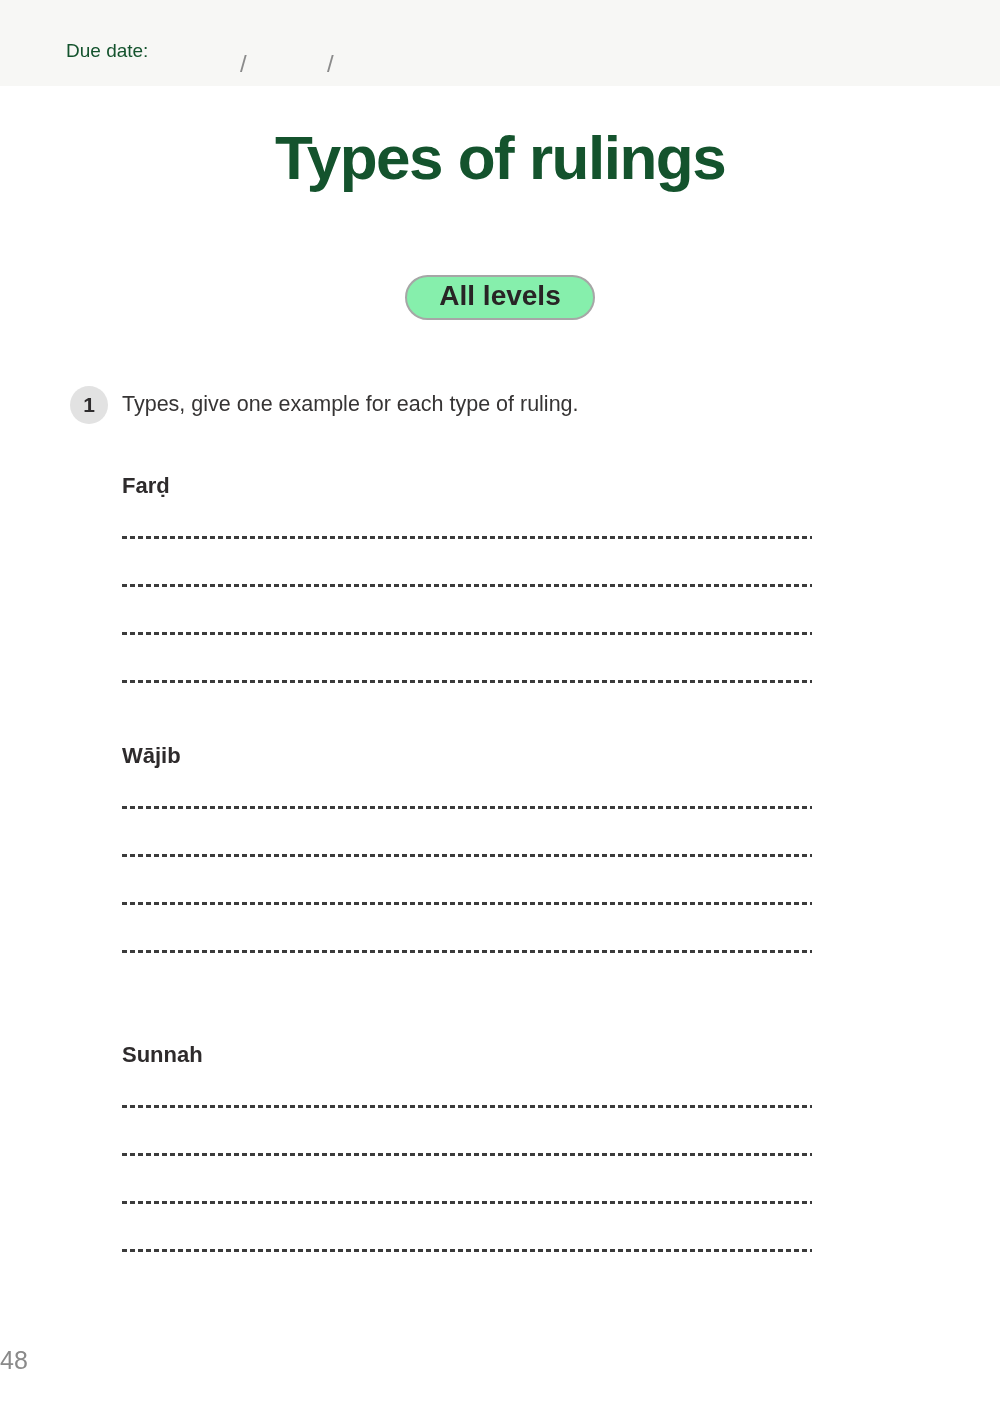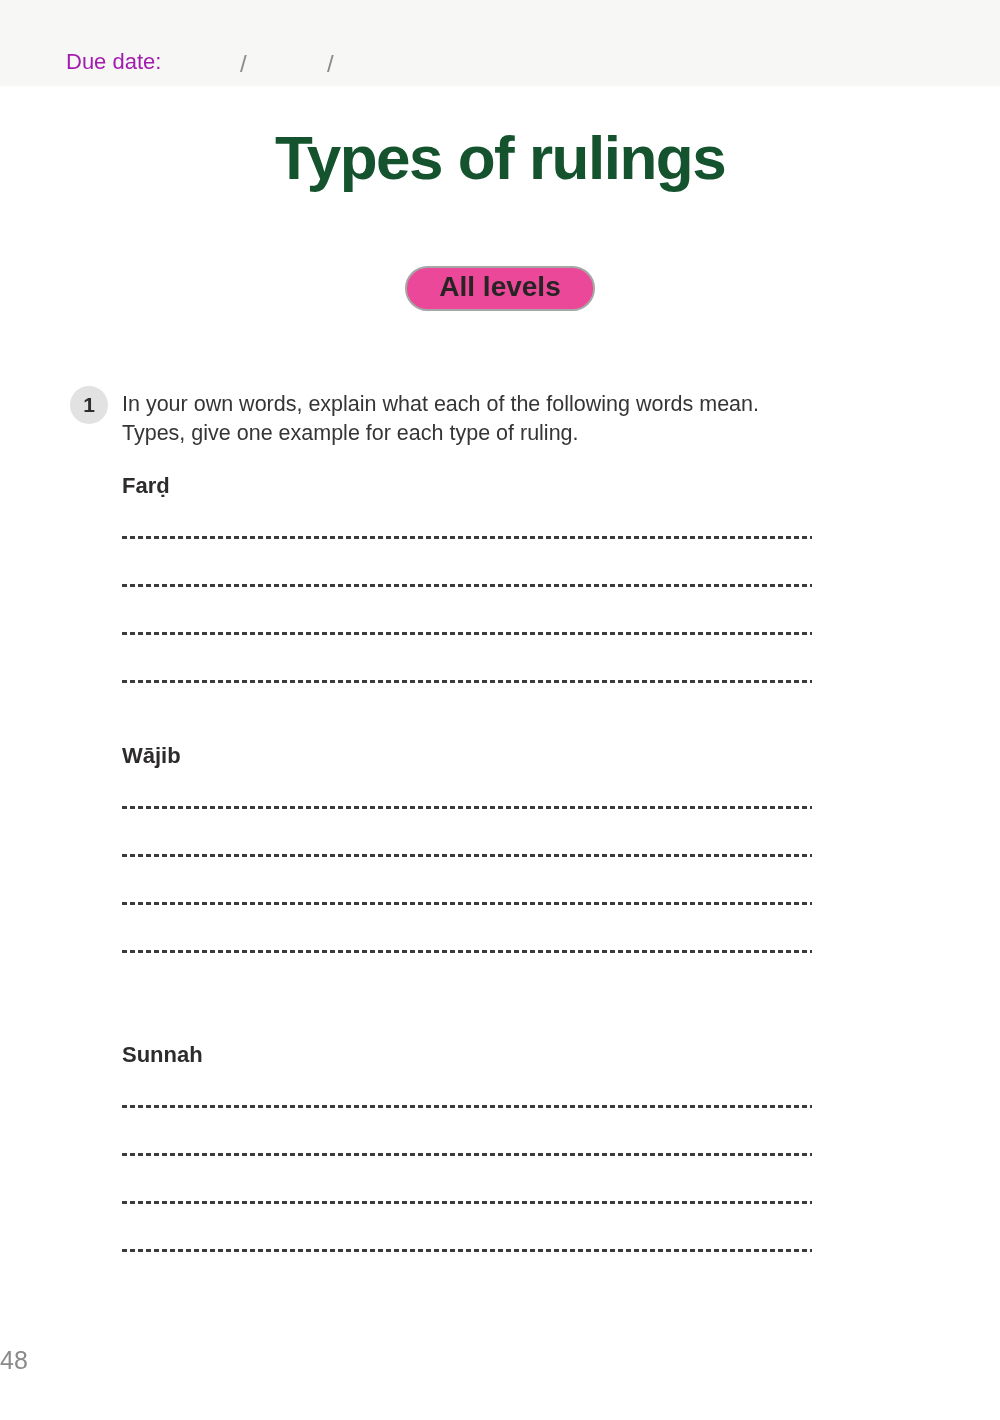--- a/index.html
+++ b/index.html
@@ -13,45 +13,46 @@
     color:#2a2627;
     overflow:hidden;
   }
   
   .due-band {
     position:absolute; top:0; left:0;
     width:100%; height:86px;
     background:#f7f7f5;
   }
   .due-label {
-    position:absolute; left:66px; top:49px;
-    font-size:22px; color:#a21caf;
+    position:absolute; left:66px; top:40px;
+    font-size:19px; color:#14532d;
   }
   .due-slash1 { position:absolute; left:240px; top:50px; font-size:24px; color:#8b8b8b; }
   .due-slash2 { position:absolute; left:327px; top:50px; font-size:24px; color:#8b8b8b; }
 
   
   .title {
     position:absolute; top:122px; left:0; width:100%;
     text-align:center;
     font-size:62px; font-weight:800;
     letter-spacing:-1.5px;
     color:#14532d;
   }
 
   
   .pill-wrap { position:absolute; top:266px; left:0; width:100%; text-align:center; }
   .pill {
     display:inline-block;
     padding:3px 32px 6px 32px;
     border:2.5px solid #a6a6a6;
     border-radius:26px;
-    background:#ec4899;
+    background:#86efac;
     font-size:28px; font-weight:700;
     color:#282425;
+    margin-top:9px;
   }
 
   
   .q-badge {
     position:absolute; left:70px; top:386px;
     width:38px; height:38px; border-radius:50%;
     background:#e2e2e2;
     display:flex; align-items:center; justify-content:center;
     font-size:21px; font-weight:700; color:#2f2d2e;
   }
@@ -92,21 +93,20 @@
   <h1 class="title">Types of rulings</h1>
 
   <div class="pill-wrap">
     <span class="pill">All levels</span>
   </div>
 
   <div class="q-badge">
     <span>1</span>
   </div>
   <div class="q-text">
-    <div>In your own words, explain what each of the following words mean.</div>
     <div>Types, give one example for each type of ruling.</div>
   </div>
 
   <div class="section s2">
     <div class="section-label">Wājib</div>
     <div class="answer-line l1"></div>
     <div class="answer-line l2"></div>
     <div class="answer-line l3"></div>
     <div class="answer-line l4"></div>
   </div>

